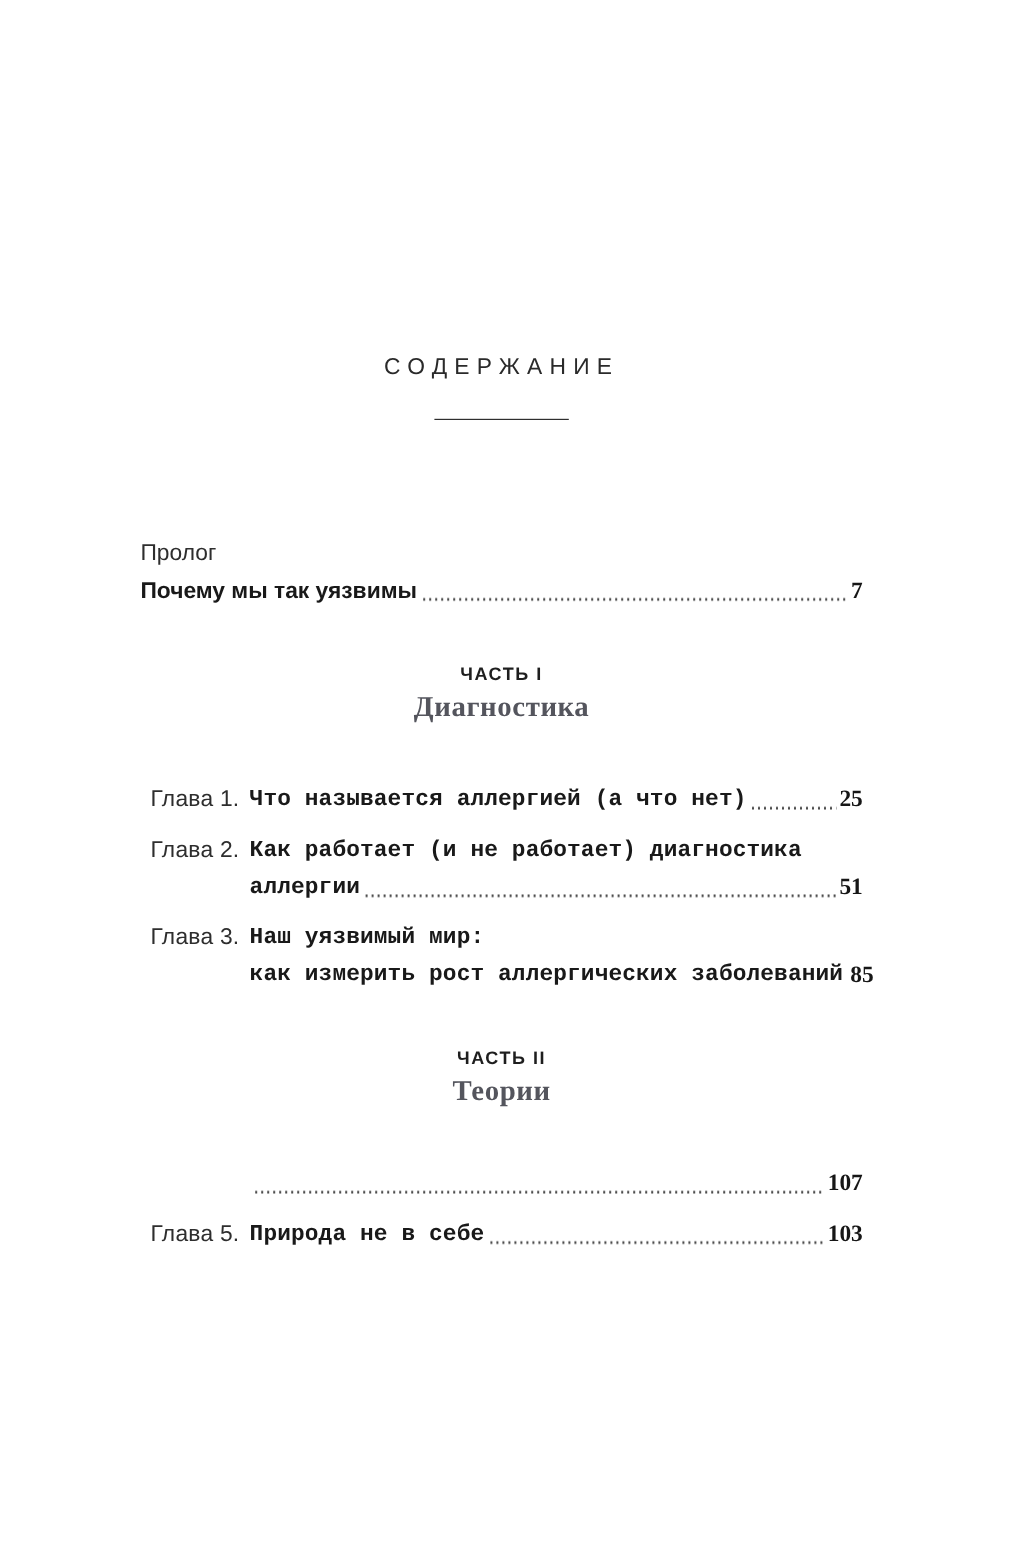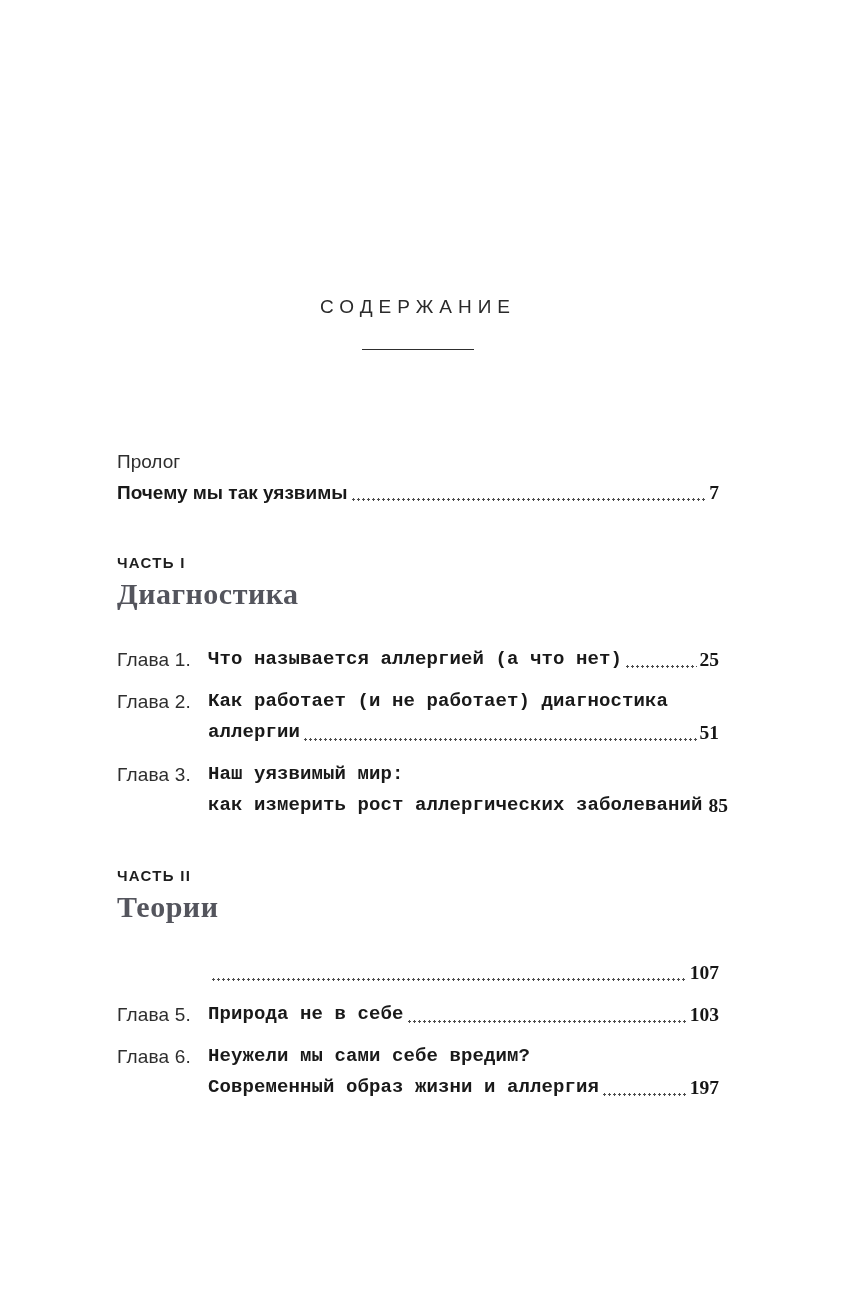--- a/index.html
+++ b/index.html
@@ -29,20 +29,21 @@
     width: 112px;
     margin: 31px auto 0;
     border-top: 1.5px solid #2e2e2e;
   }
 
   
   .row {
     display: flex;
     line-height: 31px;
     font-size: 19px;
+    text-align: center;
   }
   .leader {
     flex: 1 1 auto;
     align-self: flex-end;
     height: 3px;
     margin: 0 3px 7px 3px;
     background-image: radial-gradient(circle, #4d4d4d 1.1px, rgba(0,0,0,0) 1.3px);
     background-size: 5px 3px;
     background-repeat: repeat-x;
     background-position: left center;
@@ -54,38 +55,38 @@
     color: #161616;
     white-space: nowrap;
   }
   .bold { font-weight: 700; color: #191919; }
   .regular { font-weight: 400; color: #2e2e2e; }
 
   
   .prologue { margin-top: 96px; }
 
   
-  .part-header { margin-top: 46px; }
+  .part-header { text-align: center; margin-top: 46px; }
   .part-kicker {
     font-size: 15px;
     font-weight: 700;
     letter-spacing: 1.3px;
     color: #1e1e1e;
   }
   .part-title {
     font-family: "Liberation Serif", serif;
-    font-size: 30px;
+    font-size: 24px;
     font-weight: 600;
     color: #54555d;
     margin-top: 6px;
     letter-spacing: 0.5px;
   }
 
   
-  .chapters { margin-top: 33px; }
+  .chapters { margin-top: 47px; }
   .chapter { margin-bottom: 11px; }
   .chapter-label {
     flex: 0 0 91px;
     font-weight: 400;
     color: #2e2e2e;
     letter-spacing: 0.2px;
   }
   .chapter-text { font-weight: 700; color: #191919; letter-spacing: 0.1px; font-family: Liberation Mono, monospace; }
   .nowrap { white-space: nowrap; }
 </style>
@@ -169,28 +170,16 @@
 
     <div class="chapter">
       <div class="row">
         <span class="chapter-label">Глава 5.</span>
         <span class="chapter-text nowrap">Природа не в себе</span>
         <span class="leader"></span>
         <span class="pagenum">103</span>
       </div>
     </div>
 
-    <div class="chapter">
-      <div class="row">
-        <span class="chapter-label">Глава 6.</span>
-        <span class="chapter-text nowrap">Неужели мы сами себе вредим?</span>
-      </div>
-      <div class="row">
-        <span class="chapter-label"></span>
-        <span class="chapter-text nowrap">Современный образ жизни и аллергия</span>
-        <span class="leader"></span>
-        <span class="pagenum">197</span>
-      </div>
-    </div>
 
   </div>
 
 </div>
 
 </body></html>

